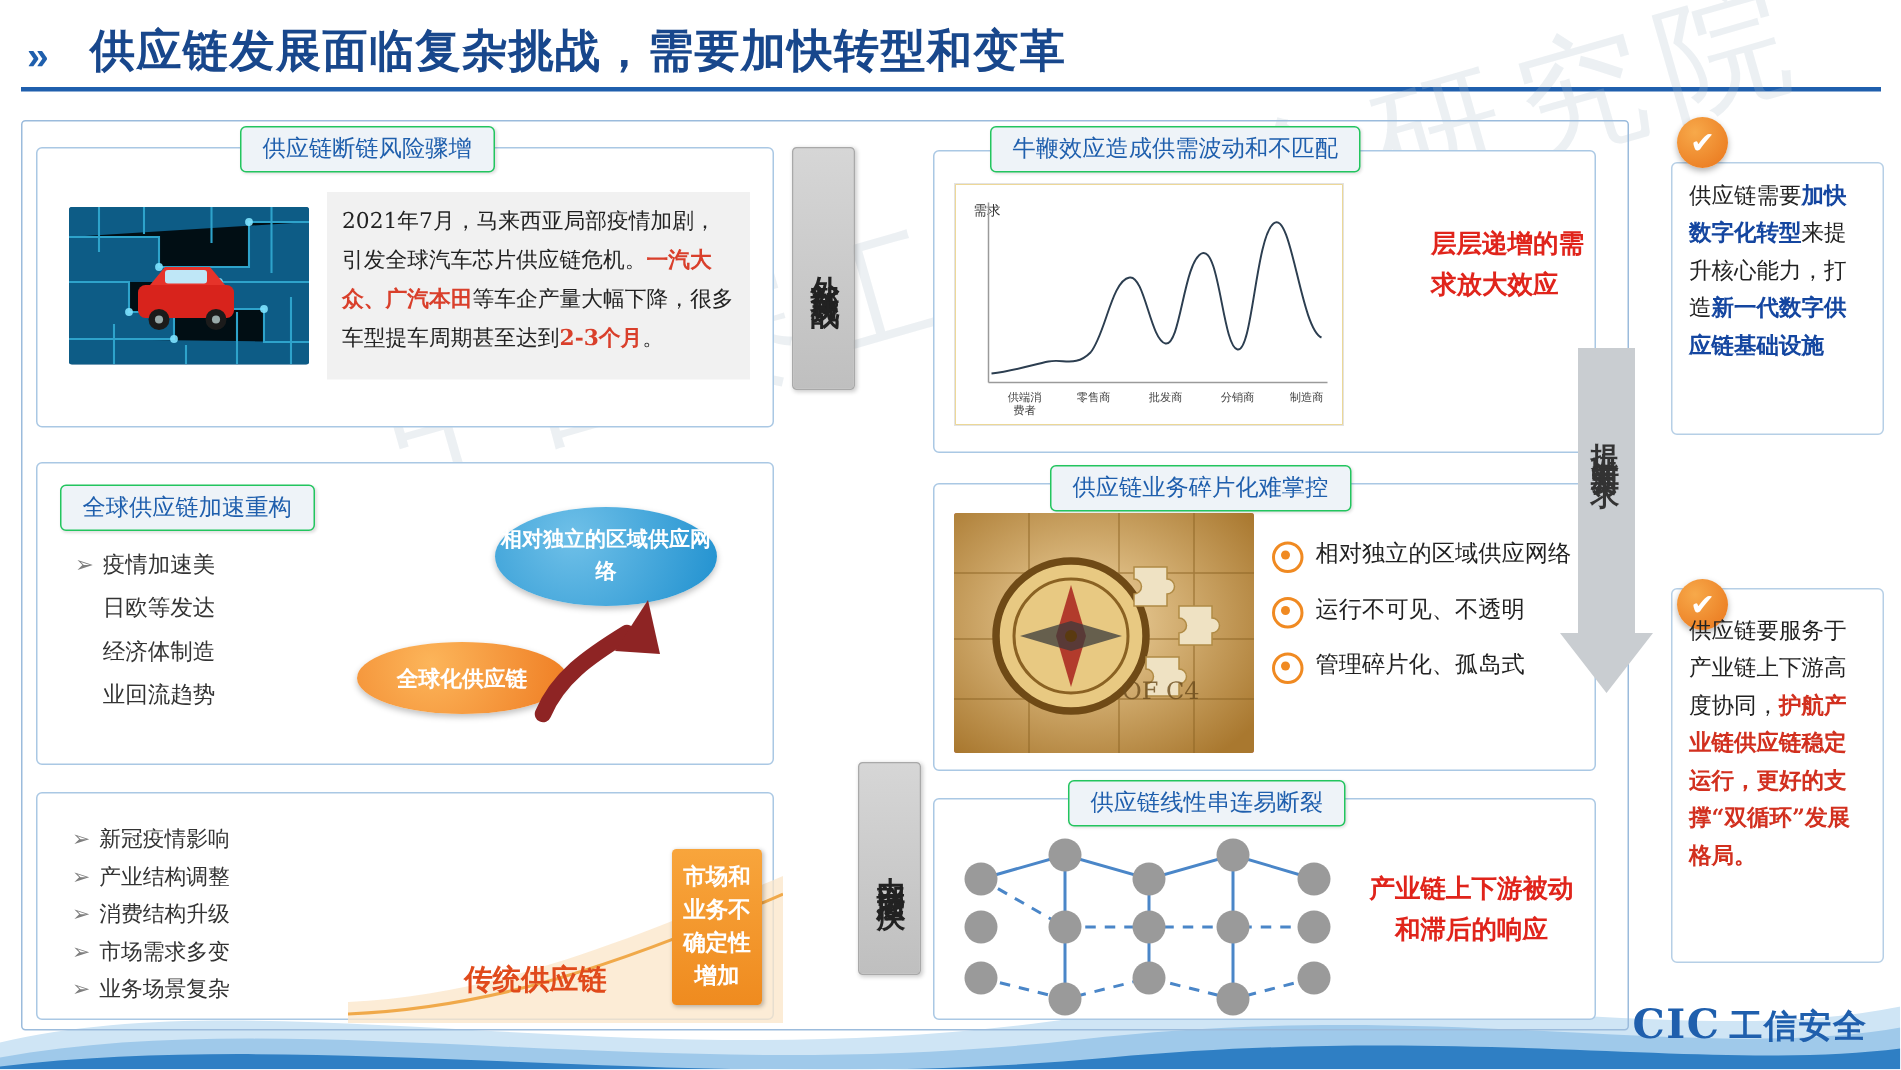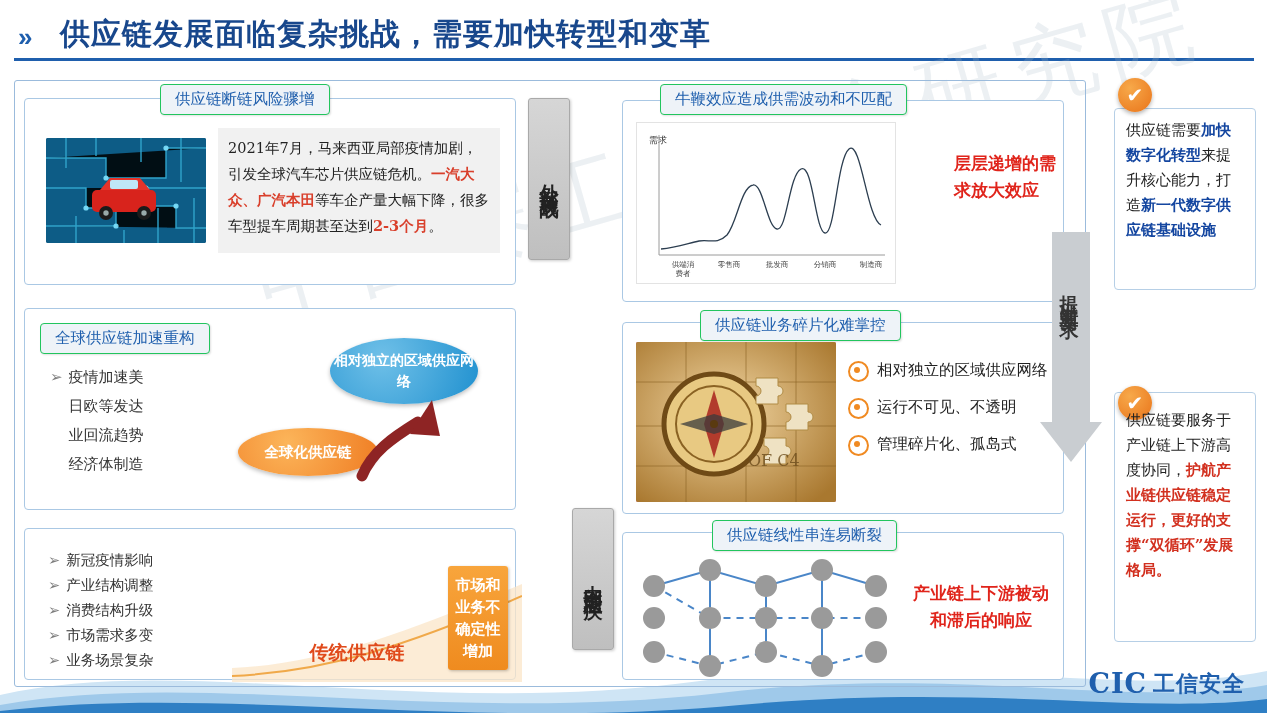--- a/index.html
+++ b/index.html
@@ -310,25 +310,25 @@
     <div class="b">
         <span class="arrow">➢</span>
         <span>疫情加速美</span>
       </div>
     <div class="b">
         <span class="arrow" style="visibility:hidden">➢</span>
         <span>日欧等发达</span>
       </div>
     <div class="b">
         <span class="arrow" style="visibility:hidden">➢</span>
+        <span>经济体制造</span>
+      </div>
+    <div class="b">
+        <span class="arrow" style="visibility:hidden">➢</span>
         <span>业回流趋势</span>
-      </div>
-    <div class="b">
-        <span class="arrow" style="visibility:hidden">➢</span>
-        <span>经济体制造</span>
       </div>
   </div>
 
   <div class="oval-blue">相对独立的区域供应网络</div>
   <div class="oval-orange">全球化供应链</div>
 
   <svg style="position:absolute;left:352px;top:392px;" width="110" height="90" viewBox="0 0 110 90">
     <path d="M10,84 C20,60 40,46 66,30" stroke="#8e2424" stroke-width="11" fill="none" stroke-linecap="round"></path>
     <path d="M58,42 L80,8 L88,44 Z" fill="#8e2424"></path>
   </svg>

